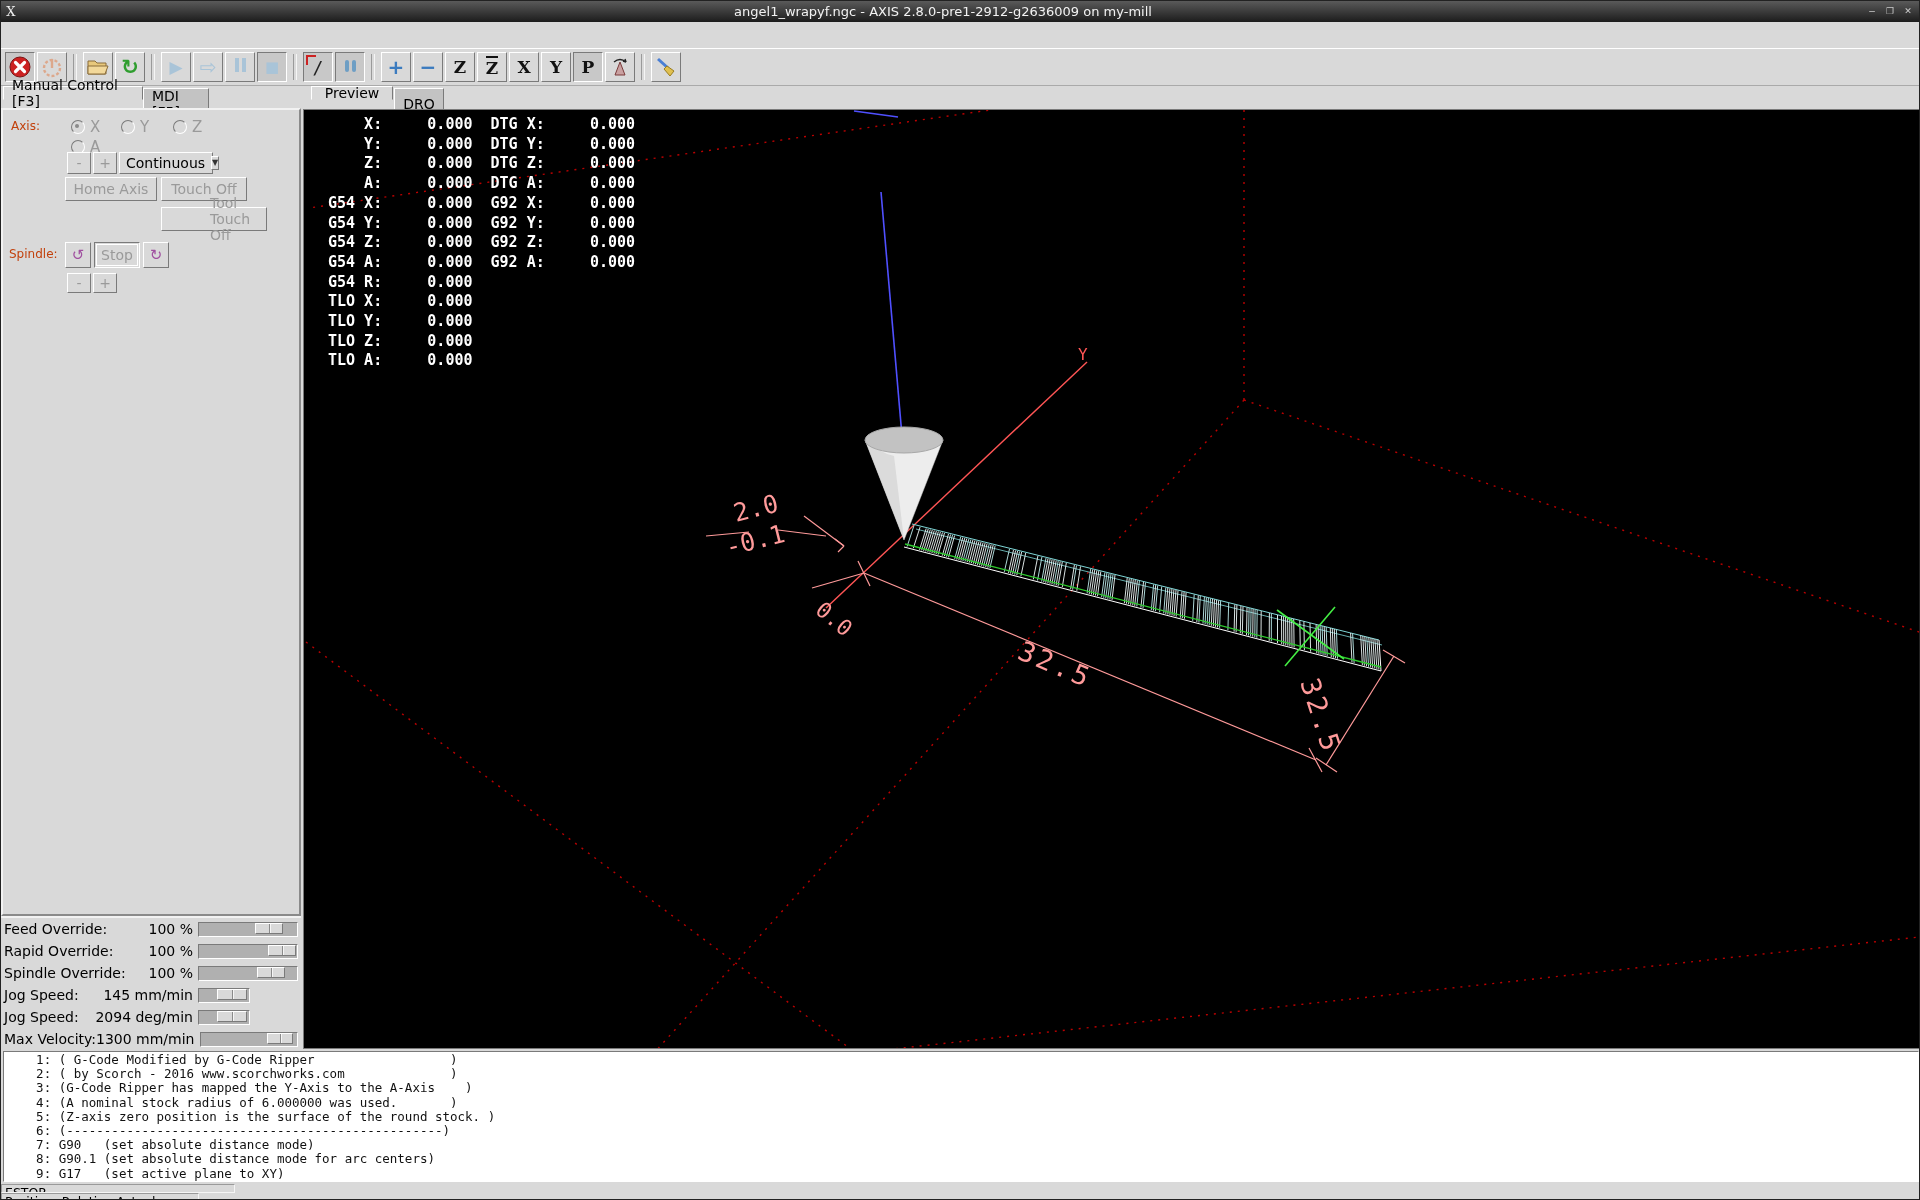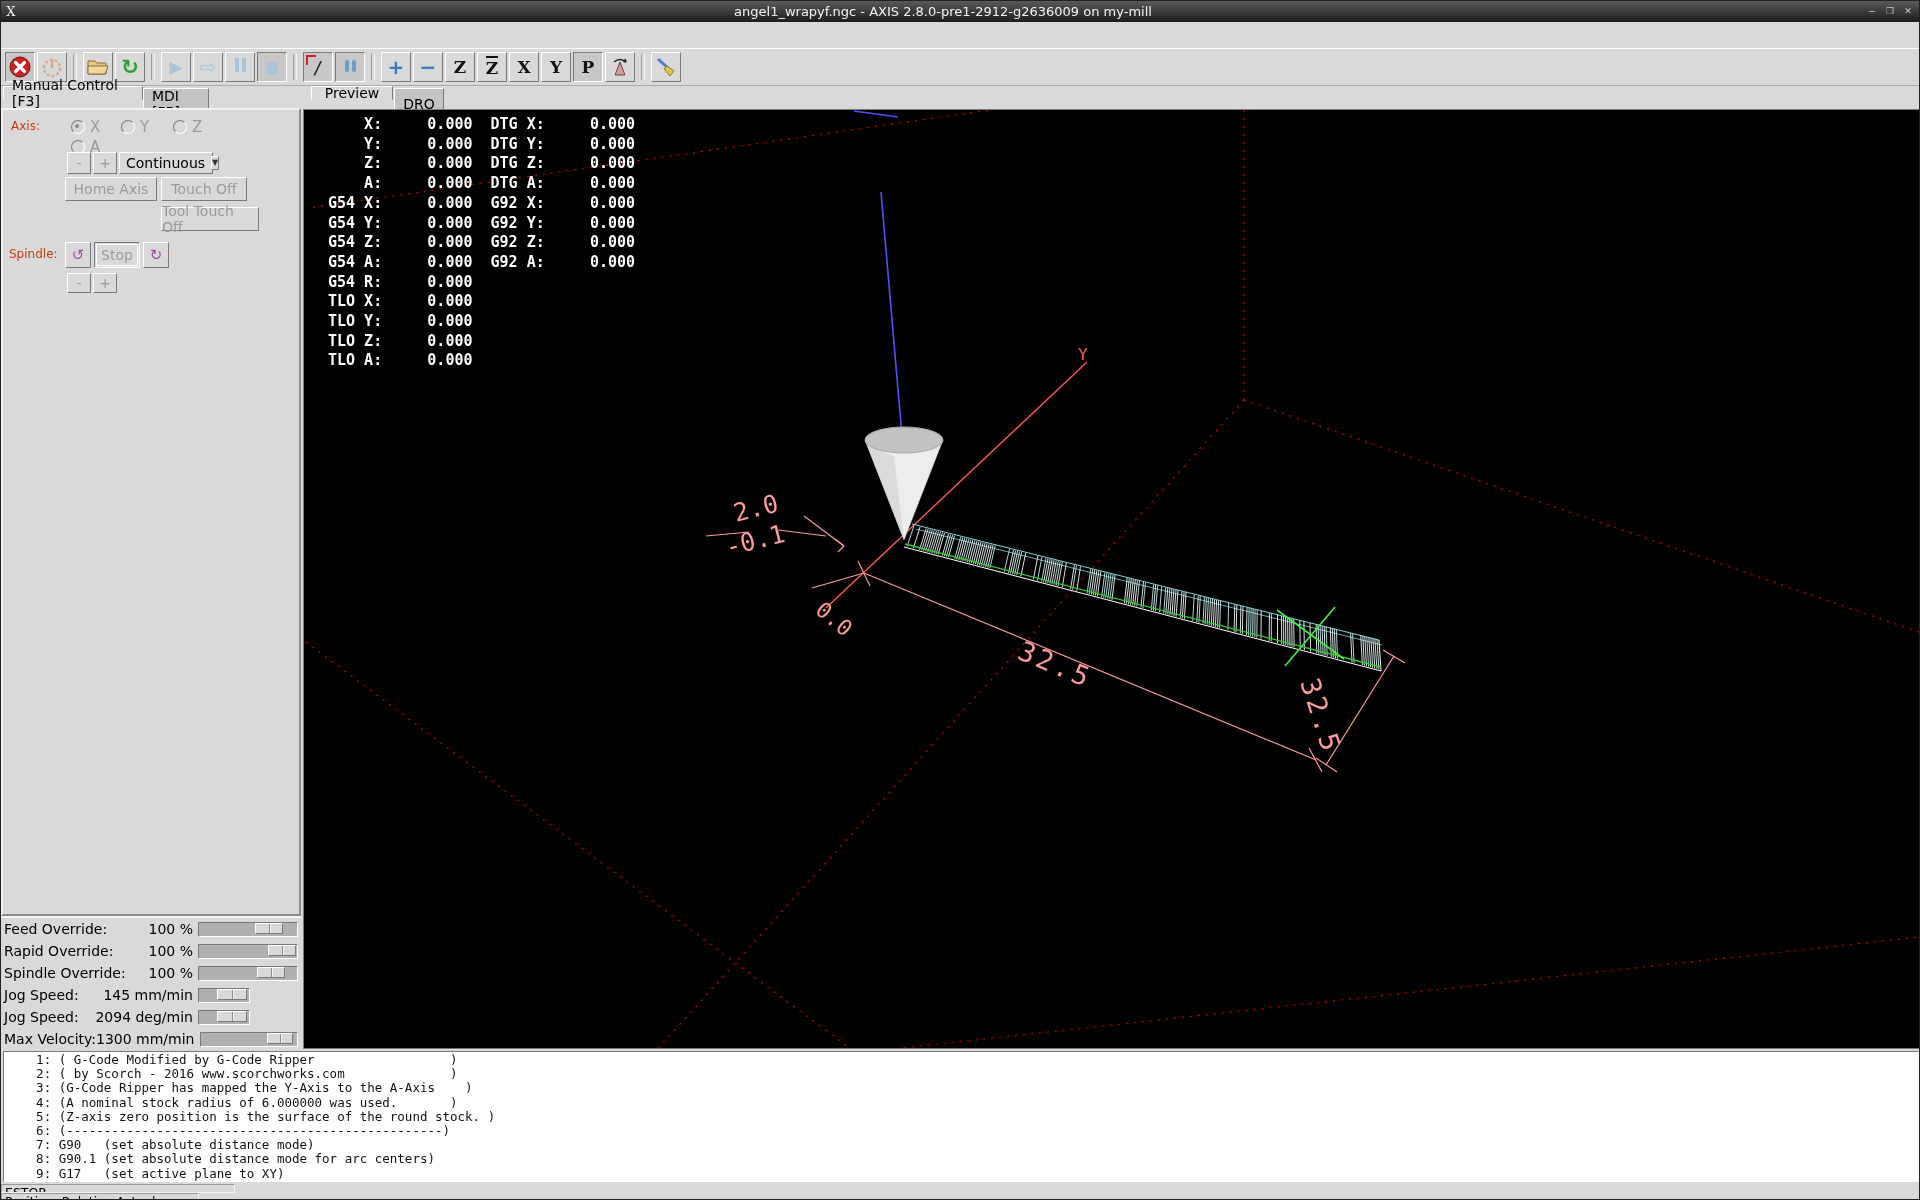--- a/index.html
+++ b/index.html
@@ -204,21 +204,21 @@
 
     <div class="btn disabled" style="left:66px;top:66px;width:24px;height:22px;">-</div>
     <div class="btn disabled" style="left:92px;top:66px;width:24px;height:22px;">+</div>
     <div class="btn" style="left:118px;top:66px;width:94px;height:22px;padding-left:6px;justify-content:flex-start;">
       <span>Continuous</span>
       <span class="ddarrow">▼</span>
     </div>
 
     <div class="btn disabled" style="left:64px;top:91px;width:92px;height:24px;">Home Axis</div>
     <div class="btn disabled" style="left:160px;top:91px;width:86px;height:24px;">Touch Off</div>
-    <div class="btn disabled" style="left:160px;top:121px;width:98px;height:24px;">Tool Touch Off</div>
+    <div class="btn disabled" style="left:160px;top:121px;width:106px;height:24px;padding-left:48px;">Tool Touch Off</div>
 
     <div class="lbl" style="left:8px;top:161px;">Spindle:</div>
     <div class="btn" style="left:64px;top:156px;width:26px;height:26px;">
       <span class="spin">↺</span>
     </div>
     <div class="btn sunken disabled" style="left:93px;top:156px;width:46px;height:26px;">Stop</div>
     <div class="btn" style="left:142px;top:156px;width:26px;height:26px;">
       <span class="spin">↻</span>
     </div>
     <div class="btn disabled" style="left:66px;top:187px;width:24px;height:20px;">-</div>

